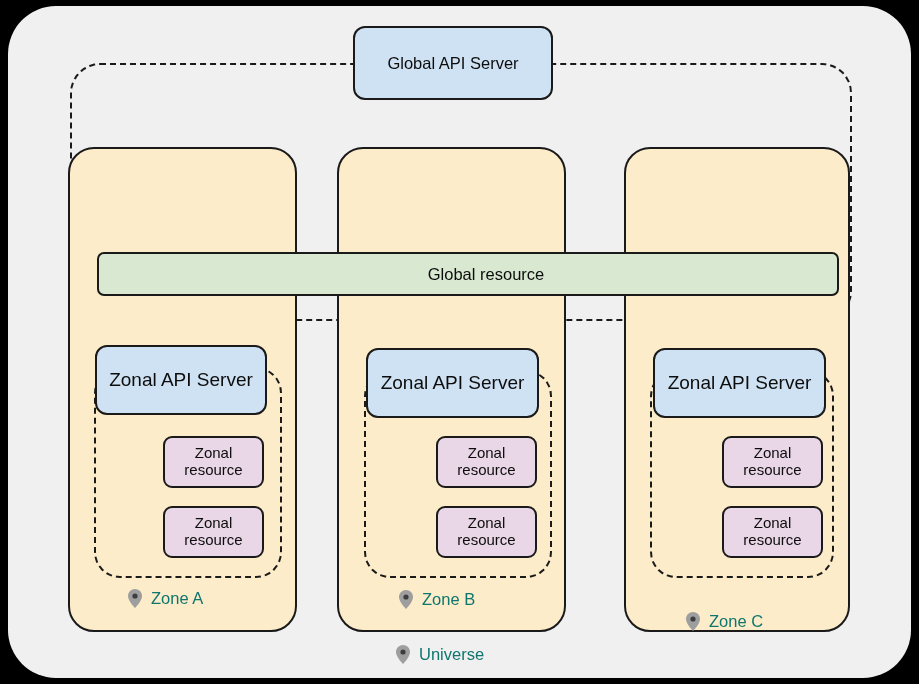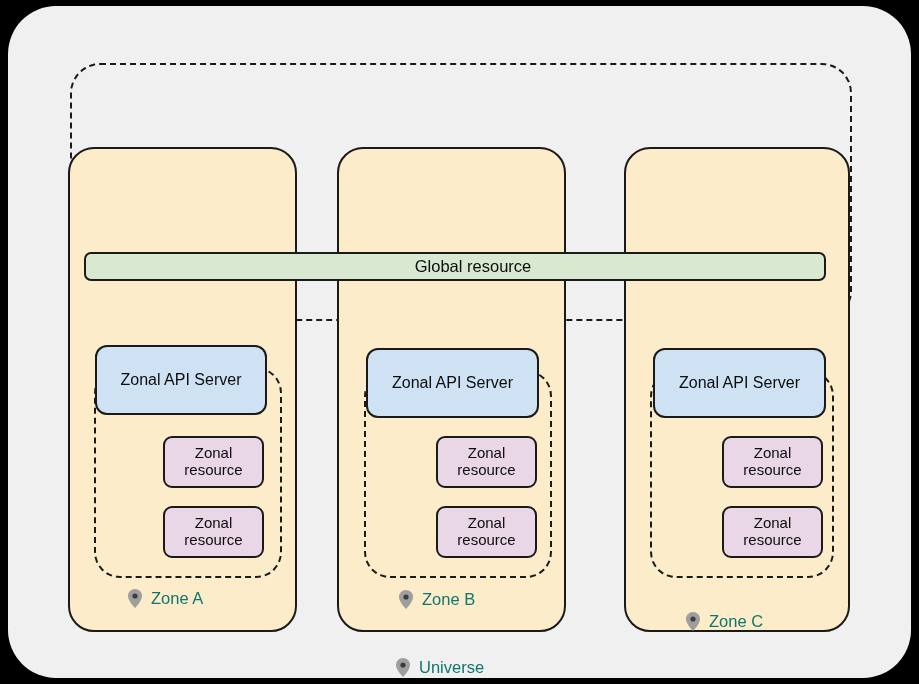--- a/index.html
+++ b/index.html
@@ -45,73 +45,74 @@
   .zone-c{left:624px;top:147px;width:226px;height:485px;}
 
   
   .bar{
     position:absolute;box-sizing:border-box;
     border:2px solid #1a1a1a;background:#d9e8d1;border-radius:7px;
     display:flex;align-items:center;justify-content:center;
     font-size:16.5px;color:#0d0d0d;
   }
   .bar-project{left:88px;top:192px;width:742px;height:29px;}
-  .bar-global-res{left:84px;top:252px;width:742px;height:29px;padding-left:36px;}
+  .bar-global-res{left:97px;top:252px;width:742px;height:44px;padding-left:36px;}
 
   
   .zone-dash{
     position:absolute;box-sizing:border-box;
     border:2.5px dashed #1a1a1a;border-radius:26px;
   }
   .dash-a{left:94px;top:367px;width:188px;height:211px;}
   .dash-b{left:364px;top:370px;width:188px;height:208px;}
   .dash-c{left:650px;top:370px;width:184px;height:208px;}
 
   
-  .zonal-api{border-radius:12px;font-size:16px;}
+  .zonal-api{border-radius:12px;font-size:19px;}
   .zapi-a{left:95px;top:345px;width:172px;height:70px;}
   .zapi-b{left:366px;top:348px;width:173px;height:70px;}
   .zapi-c{left:653px;top:348px;width:173px;height:70px;}
 
   
   .zres{border-radius:9px;font-size:15px;}
   .zres-a1{left:131px;top:436px;width:101px;height:52px;}
   .zres-a2{left:131px;top:506px;width:101px;height:52px;}
   .zres-b1{left:404px;top:436px;width:101px;height:52px;}
   .zres-b2{left:404px;top:506px;width:101px;height:52px;}
   .zres-c1{left:690px;top:436px;width:101px;height:52px;}
   .zres-c2{left:690px;top:506px;width:101px;height:52px;}
 
   
   .pin-label{position:absolute;display:flex;align-items:center;
     gap:9px;font-size:16.5px;color:#0f766e;}
   .pin-a{left:128px;top:589px;}
   .pin-b{left:399px;top:590px;}
   .pin-c{left:686px;top:612px;}
-  .pin-universe{left:396px;top:645px;margin-top:13px;}
+  .pin-universe{left:396px;top:645px;}
 
   .pin-icon{width:14px;height:19px;display:block;flex:0 0 auto;}
 
   .res-line{display:block;}
 </style>
 </head>
 <body>
 
 <div id="stage">
 
   <div class="universe-panel"></div>
 
   <div class="global-boundary"></div>
 
   <div class="zone-col zone-a"></div>
   <div class="zone-col zone-b"></div>
   <div class="zone-col zone-c"></div>
 
   <div class="bar bar-global-res">Global resource</div>
 
+  <div class="node blue global-api">Global API Server</div>
 
   <div class="zone-dash dash-a"></div>
   <div class="zone-dash dash-b"></div>
   <div class="zone-dash dash-c"></div>
 
   <div class="node blue zonal-api zapi-a">Zonal API Server</div>
   <div class="node blue zonal-api zapi-b">Zonal API Server</div>
   <div class="node blue zonal-api zapi-c">Zonal API Server</div>
 
   <div class="node pink zres zres-a1">

